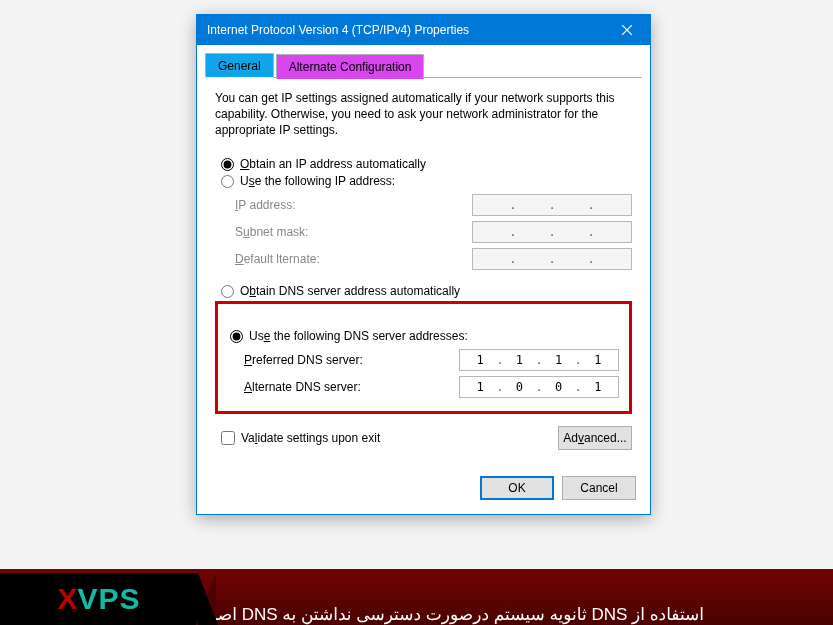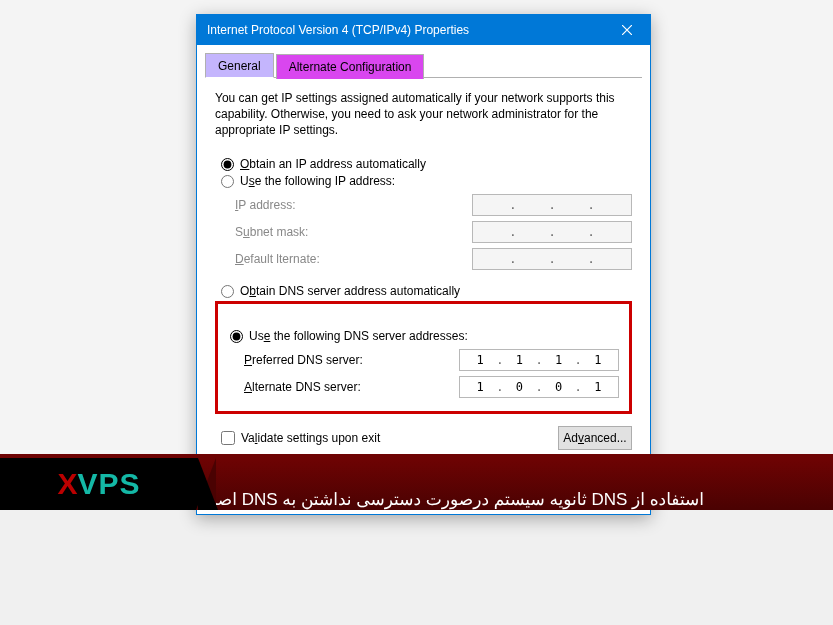--- a/index.html
+++ b/index.html
@@ -1,24 +1,24 @@
 <!DOCTYPE html>
 <html><head>
 <meta charset="utf-8">
 <style>
 * { box-sizing: border-box; margin: 0; padding: 0; }
 body { font-family: "Segoe UI", Tahoma, sans-serif; font-size: 12px; background: #f0f0f0; width: 833px; height: 625px; position: relative; }
-.backdrop { width: 833px; height: 510px; background: #f4f4f4; position: relative; }
+.backdrop { width: 833px; height: 625px; background: #f4f4f4; position: relative; }
 .dialog { position: absolute; left: 196px; top: 14px; width: 455px; background: #fff; border: 1px solid #0078d7; box-shadow: 0 4px 16px rgba(0,0,0,0.3); }
 .titlebar { background: #0078d7; color: #fff; height: 30px; display: flex; align-items: center; justify-content: space-between; padding-left: 10px; font-size: 12px; }
 .titlebar .title { white-space: nowrap; }
 .titlebar .close { width: 46px; height: 30px; display: flex; align-items: center; justify-content: center; font-size: 14px; cursor: pointer; }
 .tabs { margin: 8px 8px 0 8px; display: flex; border-bottom: 1px solid #b0b0b0; }
 .tab { padding: 5px 12px 4px 12px; border: 1px solid #b0b0b0; border-bottom: none; background: #fff; margin-right: 2px; margin-bottom: -1px; font-size: 12px; cursor: pointer; position: relative; }
-.tab.active { background: #c4b5fd; z-index: 2; border-bottom: 1px solid #fff; }
+.tab.active { background: #0ea5e9; z-index: 2; border-bottom: 1px solid #fff; }
 .tab:not(.active) { background: #d946ef; top: 1px; }
 .tabpanel { padding: 12px 18px 16px 18px; }
 .intro { font-size: 12px; line-height: 1.35; margin-bottom: 18px; }
 .group { margin-bottom: 12px; }
 .radio-row { display: flex; align-items: flex-end; margin: 3px 0 3px 6px; font-size: 12px; }
 .radio-row input[type=radio] { margin-right: 6px; accent-color: #000; }
 .fields { margin: 6px 0 14px 20px; }
 .field-row { display: flex; align-items: center; justify-content: space-between; margin: 5px 0; font-size: 12px; }
 .field-row .label { color: #888; }
 .field-row .label.enabled { color: #000; }

